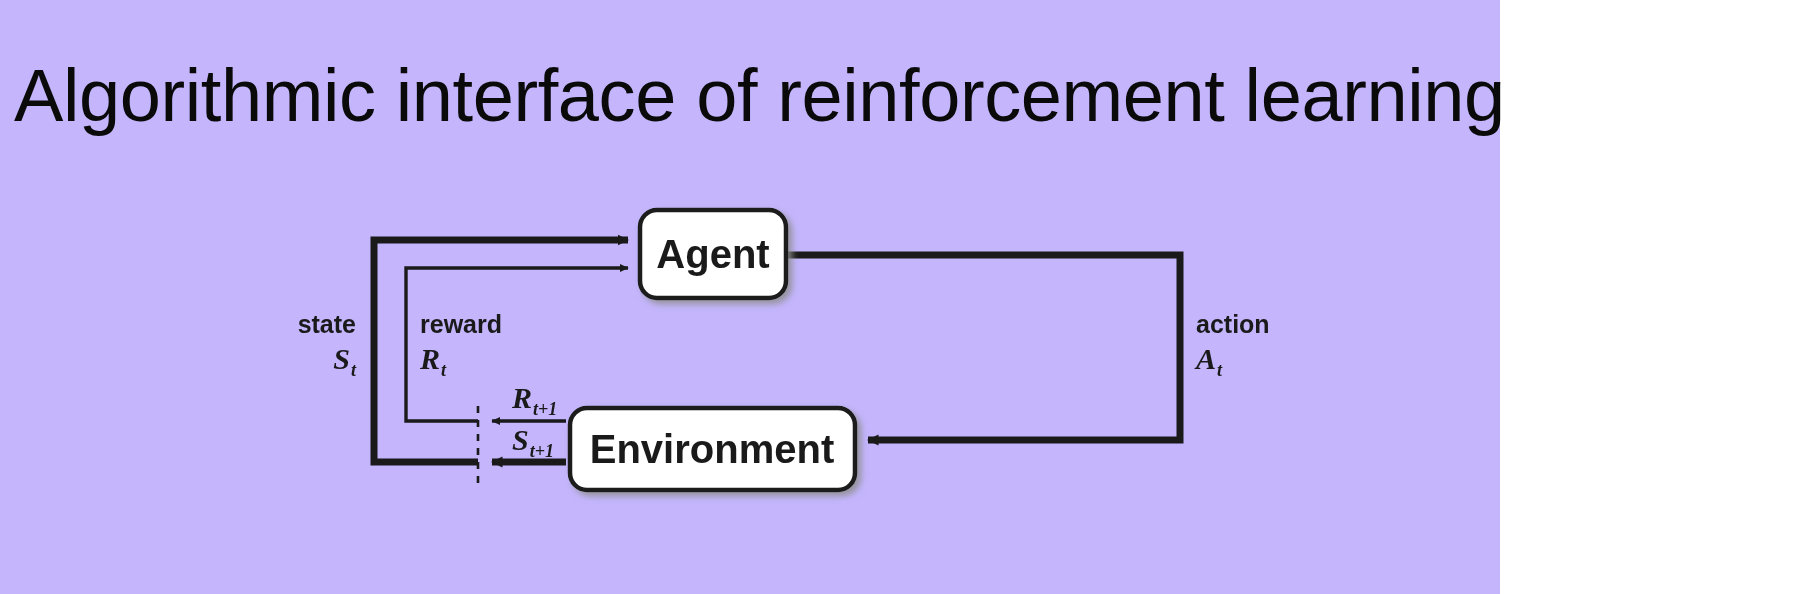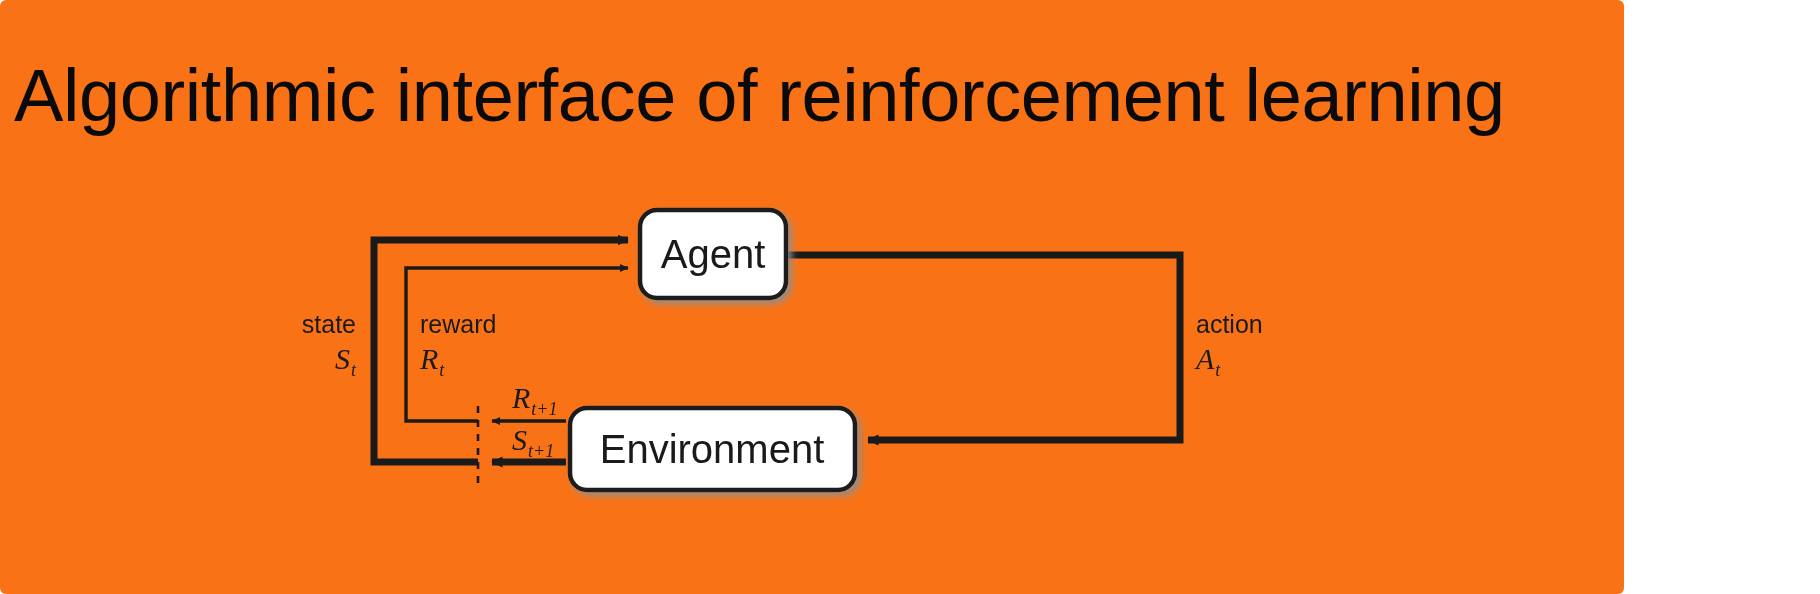--- a/index.html
+++ b/index.html
@@ -10,44 +10,44 @@
   }
   body {
     width: 1820px;
     height: 594px;
     overflow: hidden;
     font-family: "Liberation Sans", sans-serif;
     color: #000000;
   }
   #slide {
     position: relative;
-    width: 1624px;
+    width: 1500px;
     height: 594px;
-    background: #f97316;
-    border-radius: 6px;
+    background: #c4b5fd;
   }
   #slide-title {
     position: absolute;
     left: 14px;
     top: 2px;
     width: 1800px;
     font-family: "Liberation Sans", sans-serif;
     font-size: 74px;
     font-weight: 300;
     line-height: 1.18;
     letter-spacing: -0.4px;
     color: #0a0a0a;
     white-space: nowrap;
   }
   #diagram-wrap {
     position: absolute;
     left: 0px;
     top: 150px;
     width: 1820px;
     height: 444px;
+    font-weight: bold;
   }
   #diagram-svg {
     position: absolute;
     left: 0;
     top: 0;
     display: block;
   }
   .box-label {
     font-family: "Liberation Sans", sans-serif;
     font-size: 40px;

